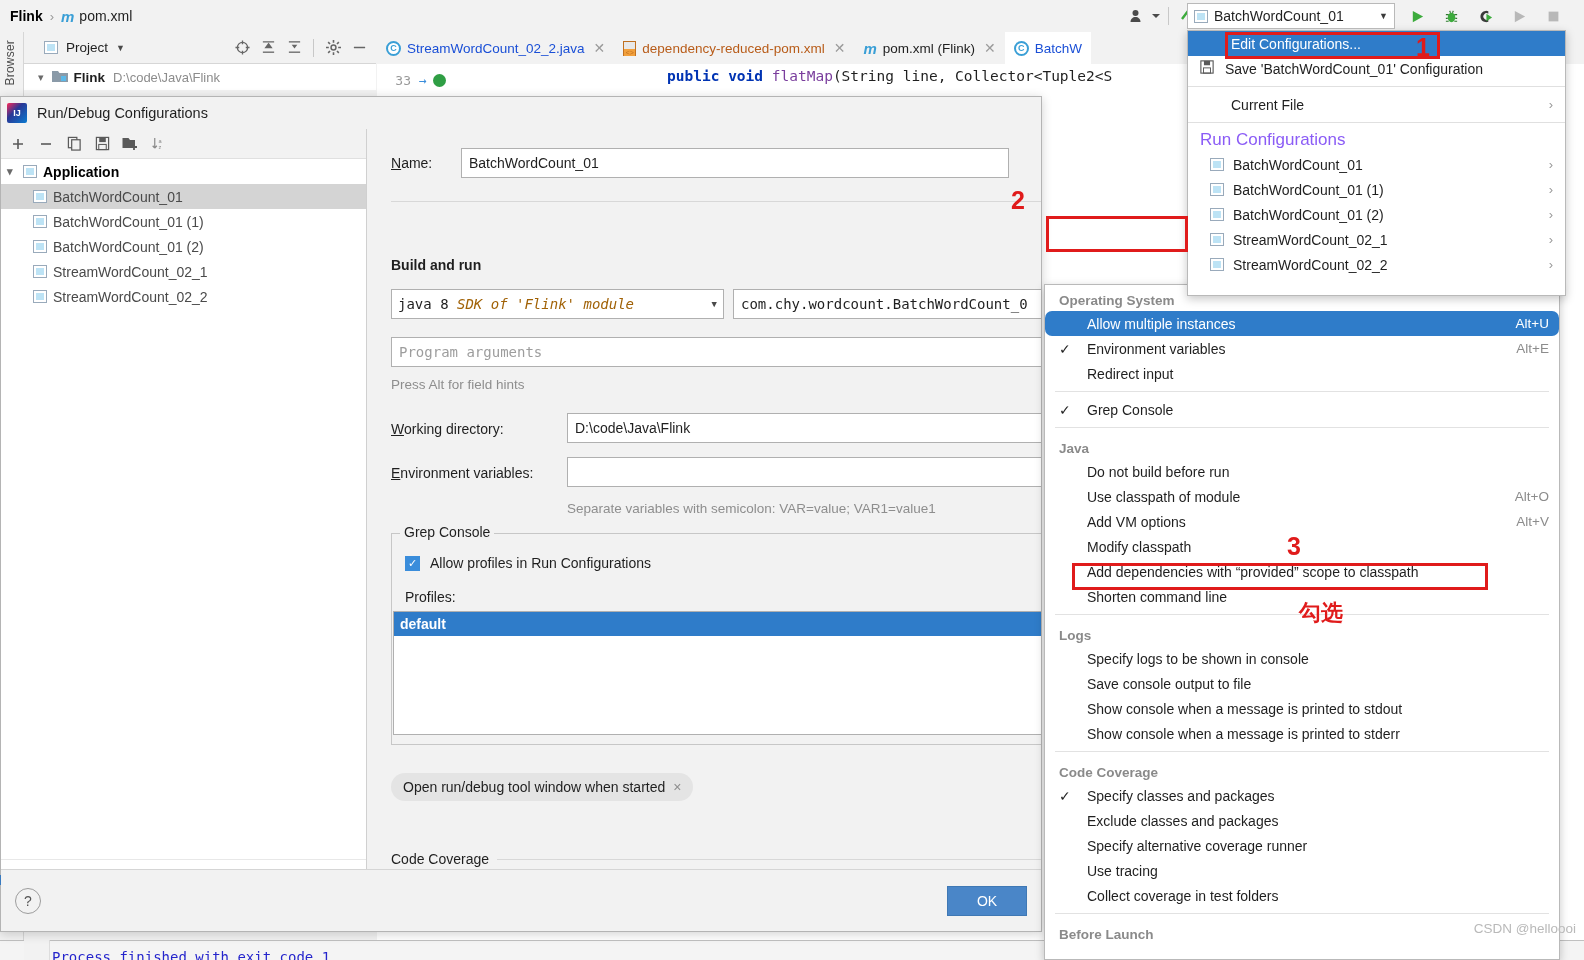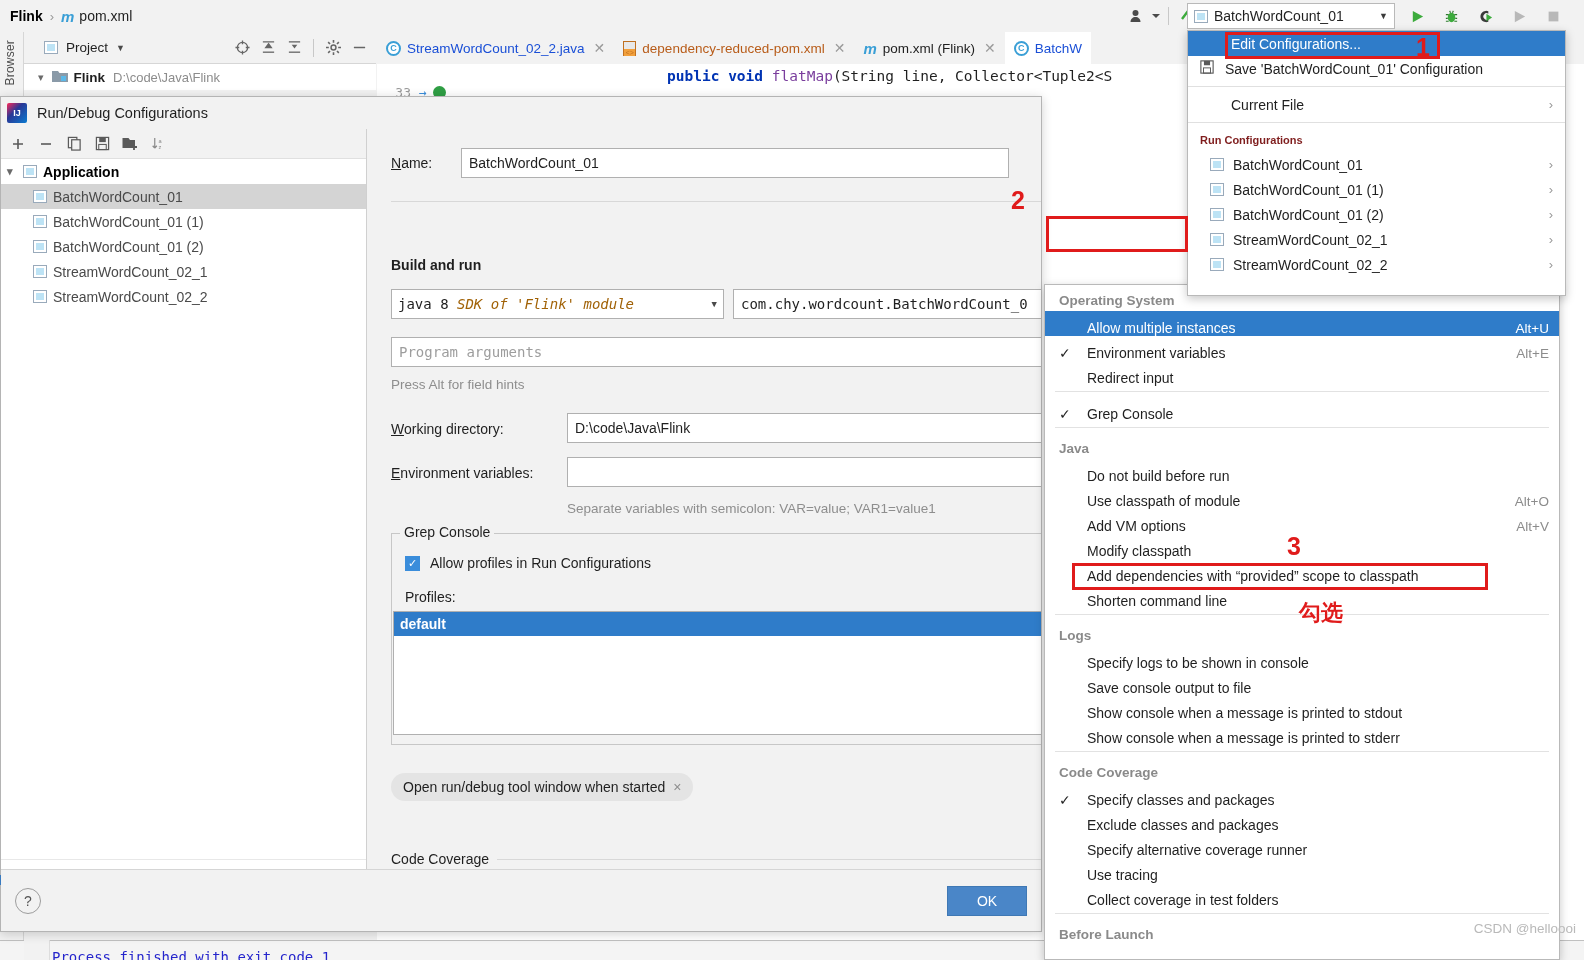--- a/index.html
+++ b/index.html
@@ -180,34 +180,34 @@
   }
 
   
   .runcfg-popup{
     position:absolute;left:1187px;top:30px;width:379px;height:266px;background:#fff;
     border:1px solid #b9b9b9;box-shadow:0 3px 9px rgba(0,0,0,0.22);z-index:40;
   }
   .mi{height:25px;display:flex;align-items:center;font-size:14px;padding:0 12px;gap:9px;white-space:nowrap;}
   .mi.sel{background:#2f7cc9;color:#fff;}
   .mi .sub{margin-left:auto;color:#9a9a9a;font-size:13px;}
-  .mi-head{height:24px;display:flex;align-items:center;font-size:11px;color:#7f1d1d;font-weight:bold;padding:0 12px;}
+  .mi-head{height:24px;display:flex;align-items:center;font-size:17px;color:#8b5cf6;font-weight:normal;padding:0 12px;}
   .mi-sep{height:1px;background:#e0e0e0;margin:5px 0;}
 
   .run-selector{
     position:absolute;left:1187px;top:3px;width:208px;height:26px;background:#fff;border:1px solid #b9b9b9;
     display:flex;align-items:center;padding:0 6px;gap:6px;font-size:14px;z-index:41;
   }
 
   
   .modify-popup{
     position:absolute;left:1044px;top:284px;width:516px;height:676px;background:#fff;
     border:1px solid #b9b9b9;box-shadow:0 3px 9px rgba(0,0,0,0.22);z-index:35;
   }
-  .mo-item{height:25px;display:flex;align-items:flex-end;font-size:14px;padding:0 10px 0 14px;white-space:nowrap;}
+  .mo-item{height:25px;display:flex;align-items:center;font-size:14px;padding:0 10px 0 14px;white-space:nowrap;border-radius:7px;}
   .mo-item.sel{background:#2f7cc9;color:#fff;}
   .mo-check{width:28px;display:inline-block;font-size:14px;}
   .mo-key{margin-left:auto;color:#8c8c8c;font-size:13.5px;}
   .mo-item.sel .mo-key{color:#fff;}
   .mo-head{height:26px;display:flex;align-items:end;font-size:13.5px;color:#8a8a8a;font-weight:bold;padding:0 14px 3px;}
   .mo-sep{height:1px;background:#e2e2e2;margin:5px 10px;}
 
   
   .redbox{position:absolute;border:3px solid #e01b1b;z-index:60;pointer-events:none;}
   .rednum{position:absolute;color:#e01b1b;font-weight:bold;font-size:25px;z-index:61;font-family:"Liberation Sans",sans-serif;}
@@ -318,21 +318,21 @@
       <span class="tab-pom">pom.xml (Flink)</span>
       <span class="x">✕</span>
     </div>
     <div class="tab active">
       <span class="icon-c">C</span>
       <span class="tab-java">BatchW</span>
     </div>
   </div>
 
   <div class="editor-area">
-    <div class="gutter-line" style="top:16px;">
+    <div class="gutter-line" style="top:4px;">
       <span style="width:34px;text-align:right;">33</span>
       <span style="margin-left:8px;color:#3a8ddb;">→</span>
       <span style="margin-left:6px;width:13px;height:13px;border-radius:50%;background:#2f9e44;display:inline-block;"></span>
     </div>
     <div class="code-line" style="top:0;">
       <span class="kw">public</span>
       <span>&nbsp;</span>
       <span class="kw">void</span>
       <span>&nbsp;</span>
       <span class="mth">flatMap</span>

